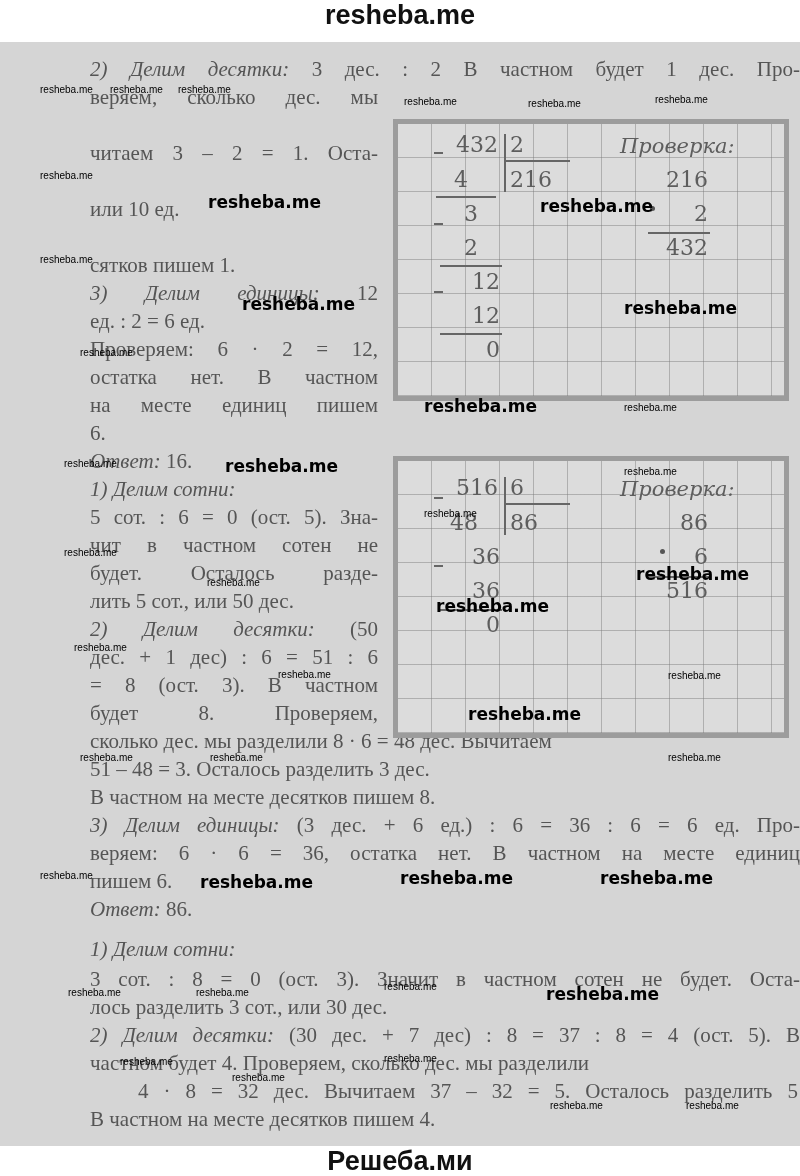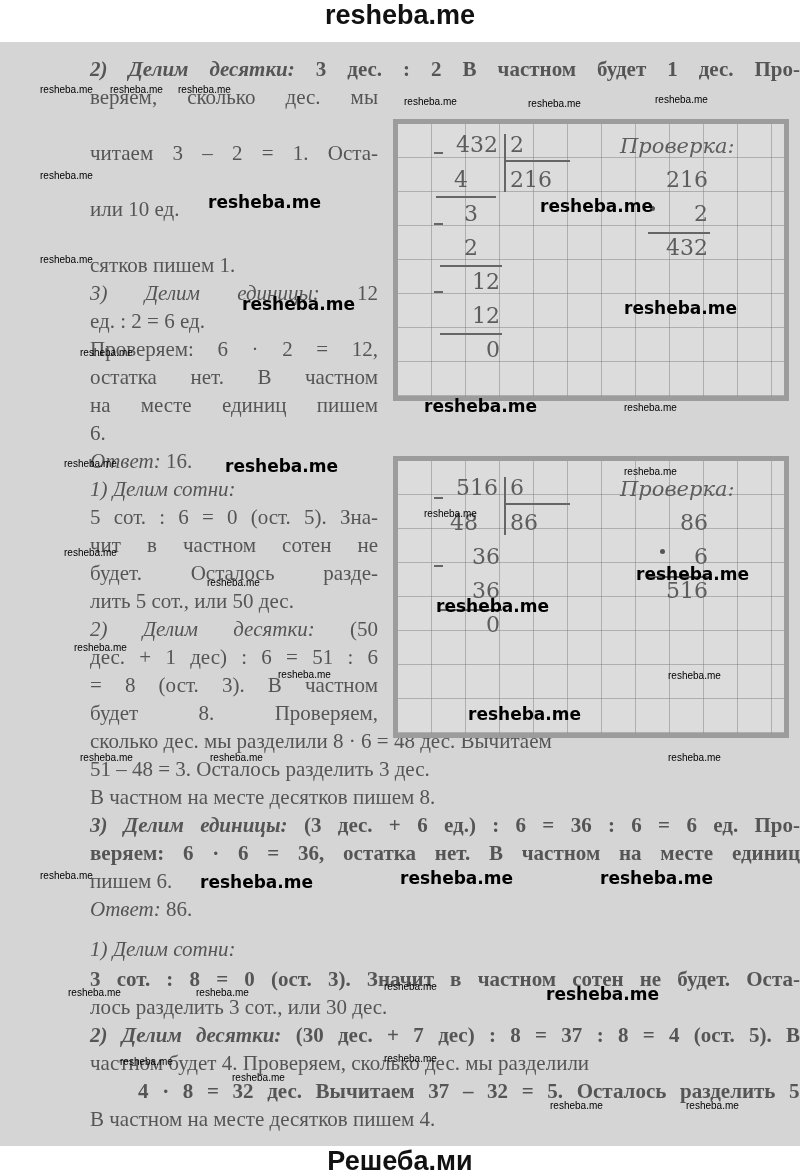--- a/index.html
+++ b/index.html
@@ -24,21 +24,21 @@
     position: absolute; left: 0; top: 42px; width: 800px; height: 1104px;
     background: #d5d5d5;
   }
   .line {
     position: absolute; left: 90px; font-size: 21px; line-height: 24px;
     color: #555555; white-space: nowrap;
     font-family: "Liberation Serif", serif;
     text-align: right;
   }
   .line.narrow { width: 288px; white-space: nowrap; text-align: justify; text-align-last: justify; }
-  .line.wide { width: 710px; text-align: justify; text-align-last: justify; font-weight: bold; }
+  .line.wide { width: 710px; text-align: justify; text-align-last: justify; }
   .it { font-style: italic; }
   .wm-small {
     position: absolute; font-family: "Liberation Sans", sans-serif;
     font-size: 10px; color: #000; line-height: 11px; white-space: nowrap;
   }
   .wm-big {
     position: absolute; font-family: "DejaVu Sans", sans-serif; font-weight: bold;
     font-size: 17px; color: #000; line-height: 20px; white-space: nowrap;
   }
   .box {

